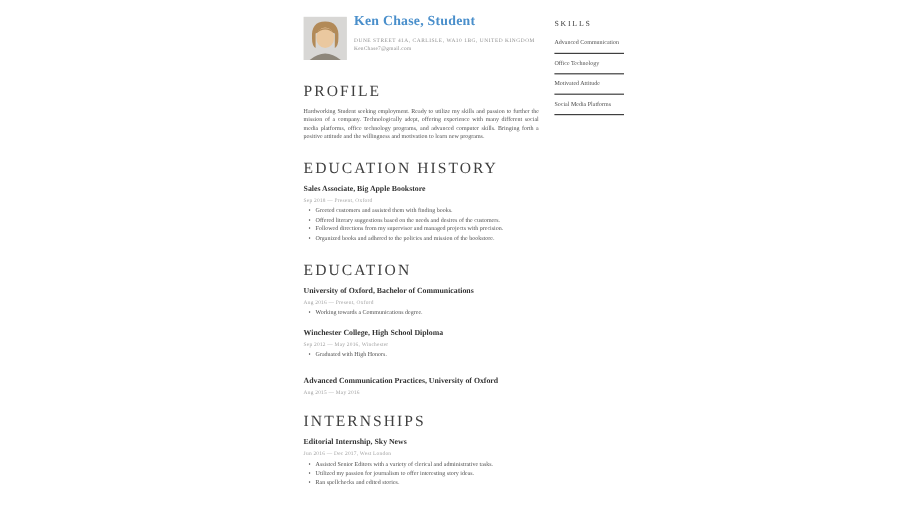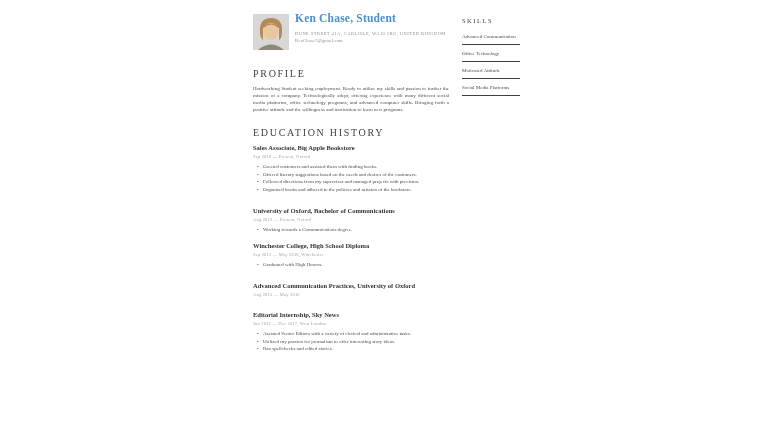--- a/index.html
+++ b/index.html
@@ -32,21 +32,21 @@
     position: absolute; left: 295px; top: 38px;
     font-size: 4.5px; letter-spacing: 0.2px; color: #8f8f8f;
     white-space: nowrap;
   }
 
   
   .left-col { position: absolute; left: 253px; top: 62px; width: 196px; }
   .section { margin-top: 14px; }
   .section:first-child { margin-top: 6px; }
   .sec-heading {
-    font-size: 10px; font-weight: 400; letter-spacing: 1.7px;
+    font-size: 13px; font-weight: 400; letter-spacing: 1.7px;
     color: #3f3f3f; margin: 0 0 6px 0; white-space: nowrap;
   }
   .para {
     font-size: 5px; line-height: 7px; color: #4c4c4c;
     margin: 0; text-align: justify;
   }
   .entry { margin-top: 8px; }
   .entry:first-of-type { margin-top: 6px; }
   .entry-title { font-size: 6.5px; font-weight: 700; color: #333; margin: 0; white-space: nowrap; }
   .entry-date { font-size: 4.5px; color: #a3a3a3; margin: 3px 0 4px 0; letter-spacing: 0.2px; }
@@ -99,20 +99,21 @@
         <ul class="bullets">
           <li>Greeted customers and assisted them with finding books.</li>
           <li>Offered literary suggestions based on the needs and desires of the customers.</li>
           <li>Followed directions from my supervisor and managed projects with precision.</li>
           <li>Organized books and adhered to the policies and mission of the bookstore.</li>
         </ul>
       </div>
     </div>
 
     <div class="section">
+      <h2 class="sec-heading">EDUCATION</h2>
       <div class="entry">
         <p class="entry-title">University of Oxford, Bachelor of Communications</p>
         <p class="entry-date">Aug 2016 — Present, Oxford</p>
         <ul class="bullets">
           <li>Working towards a Communications degree.</li>
         </ul>
       </div>
       <div class="entry">
         <p class="entry-title">Winchester College, High School Diploma</p>
         <p class="entry-date">Sep 2012 — May 2016, Winchester</p>
@@ -123,20 +124,21 @@
     </div>
 
     <div class="section">
       <div class="entry">
         <p class="entry-title">Advanced Communication Practices, University of Oxford</p>
         <p class="entry-date">Aug 2015 — May 2016</p>
       </div>
     </div>
 
     <div class="section">
+      <h2 class="sec-heading">INTERNSHIPS</h2>
       <div class="entry">
         <p class="entry-title">Editorial Internship, Sky News</p>
         <p class="entry-date">Jun 2016 — Dec 2017, West London</p>
         <ul class="bullets">
           <li>Assisted Senior Editors with a variety of clerical and administrative tasks.</li>
           <li>Utilized my passion for journalism to offer interesting story ideas.</li>
           <li>Ran spellchecks and edited stories.</li>
         </ul>
       </div>
     </div>

